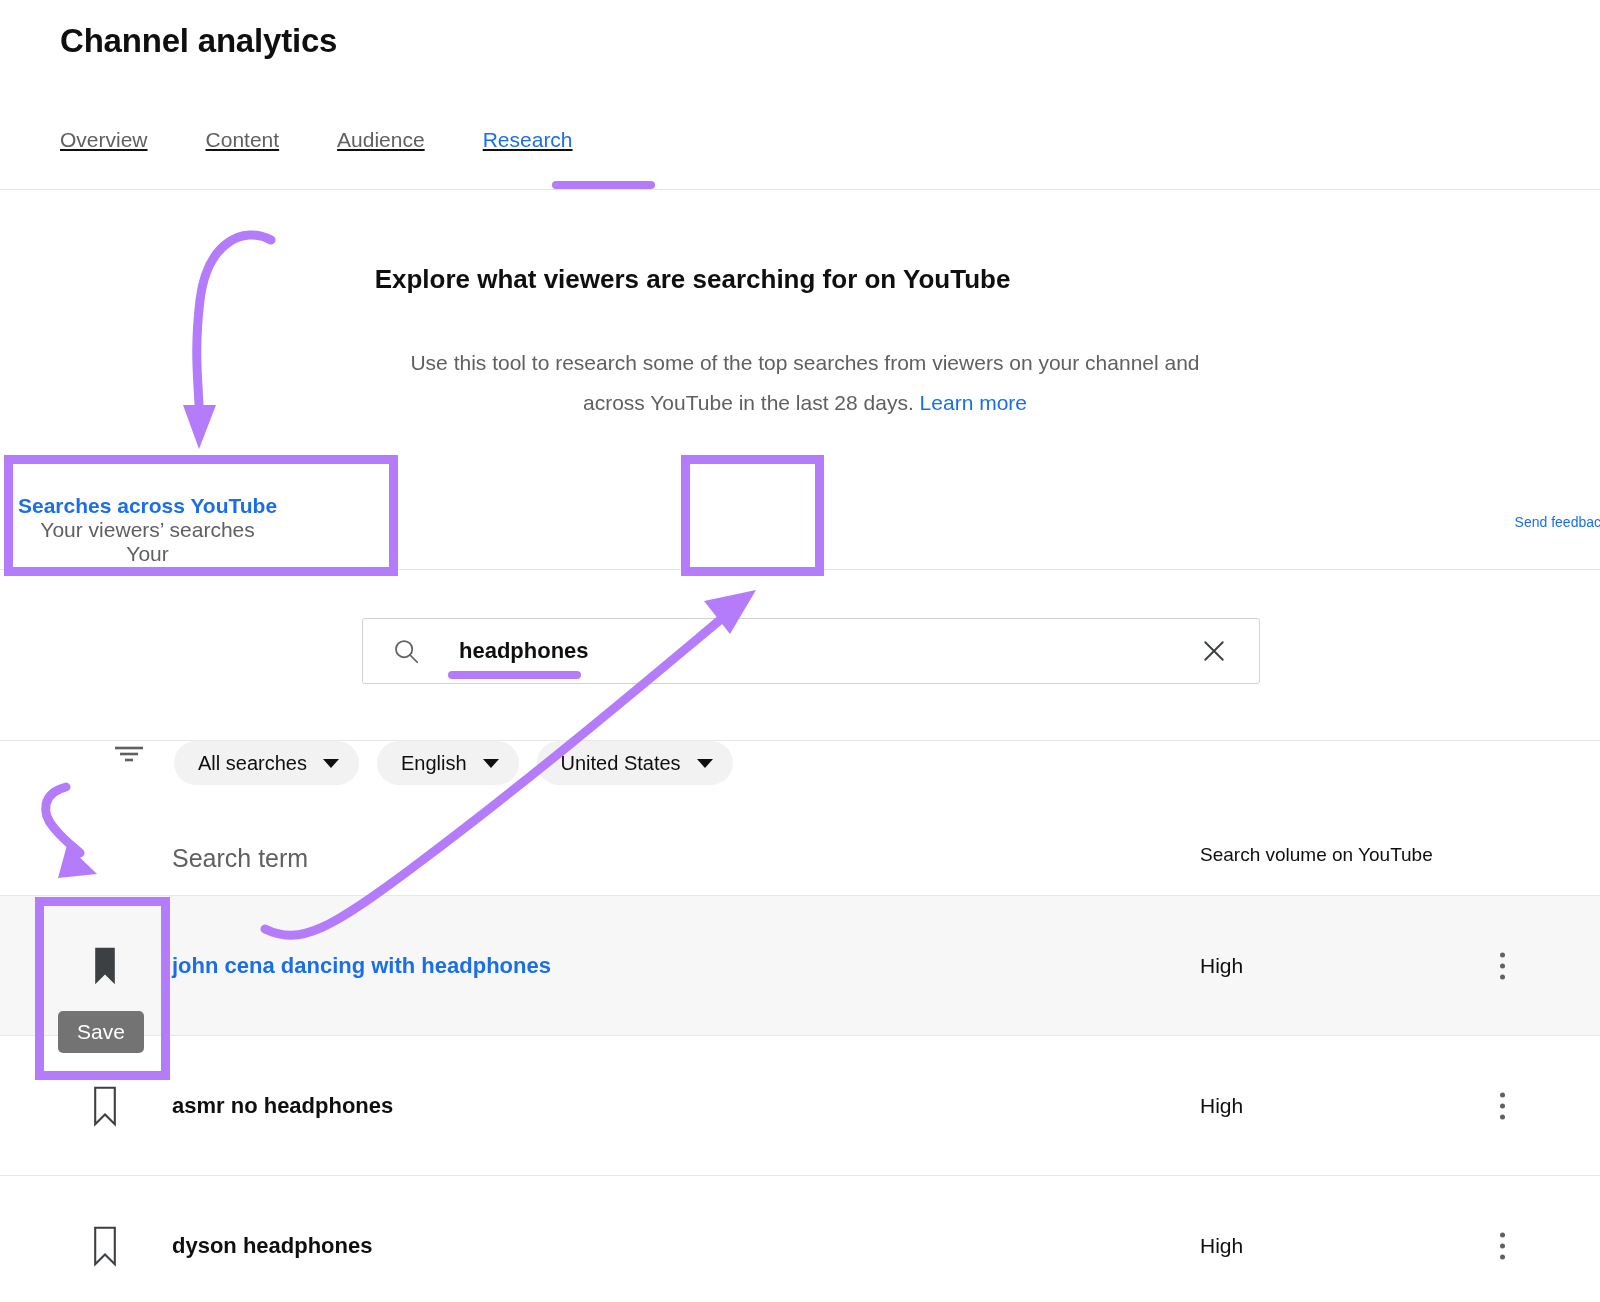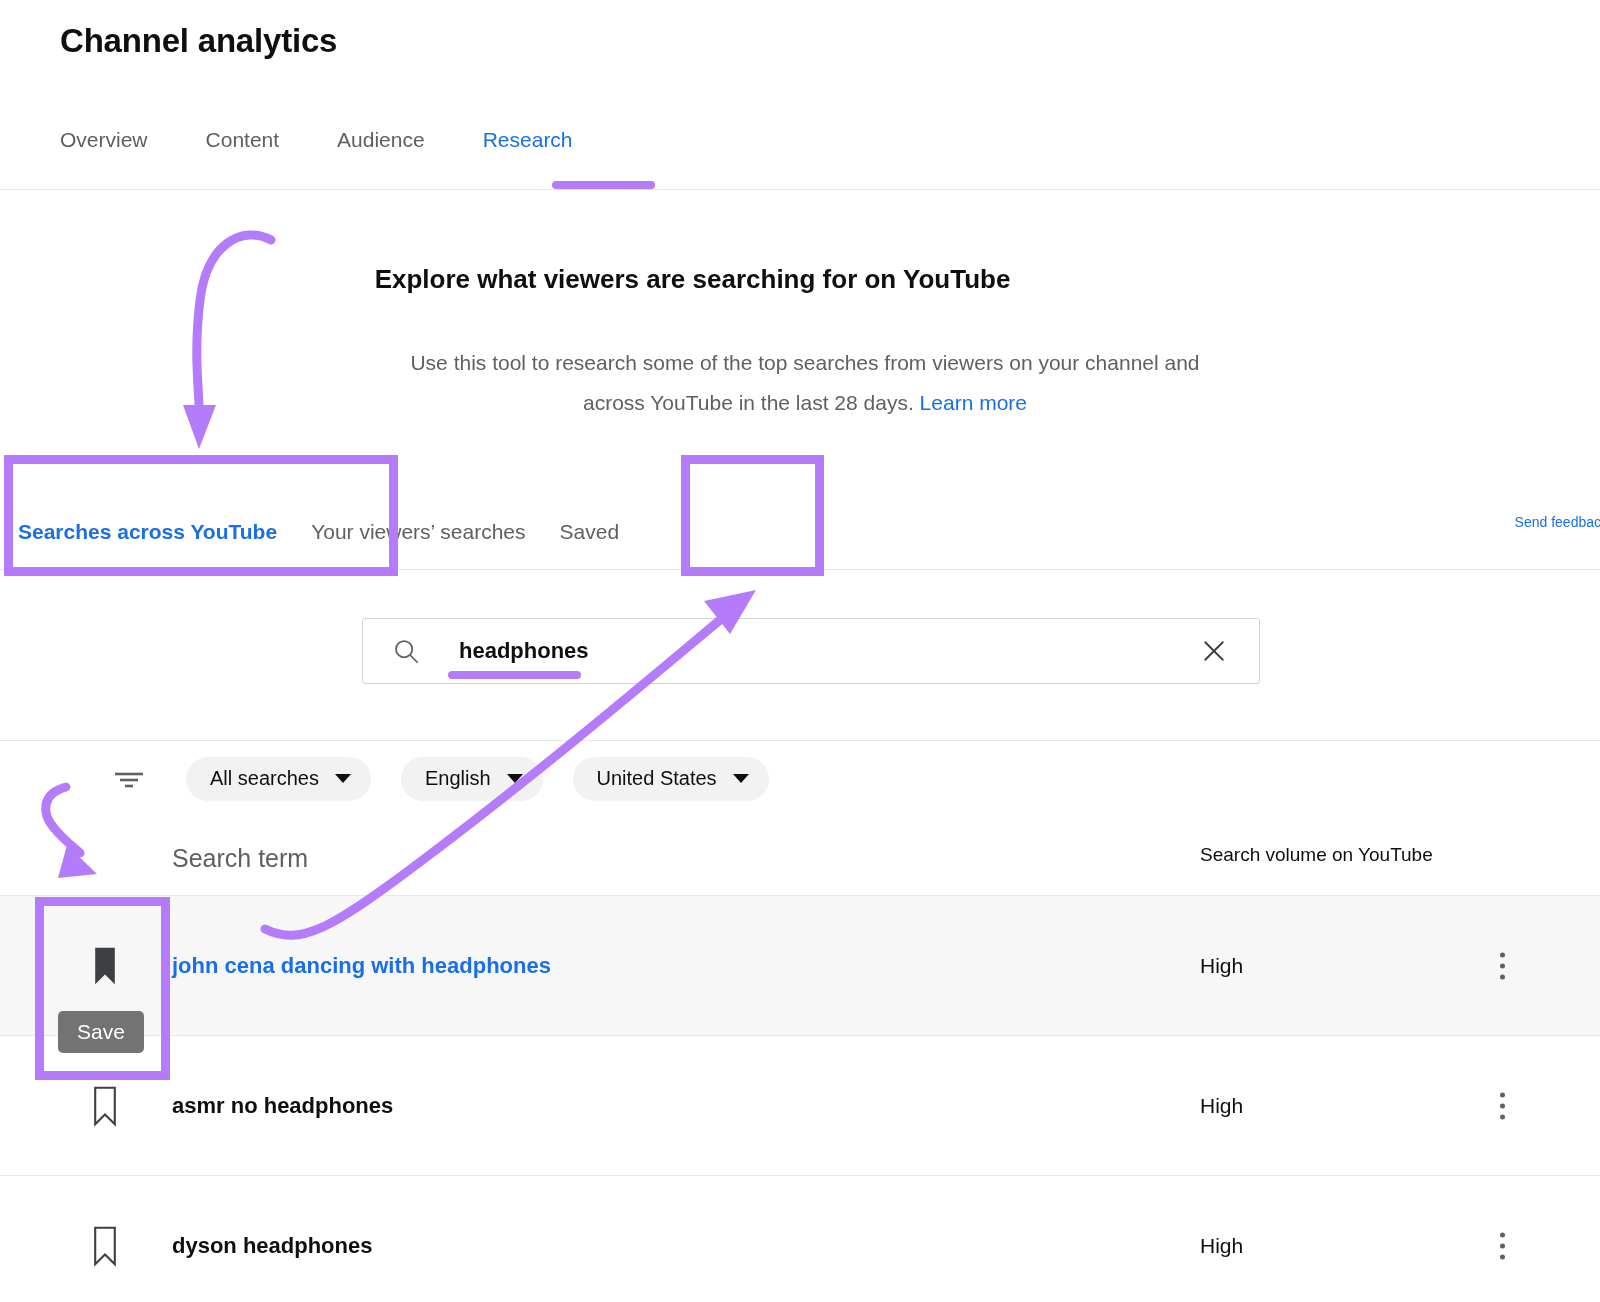--- a/index.html
+++ b/index.html
@@ -42,20 +42,21 @@
     height: 62px;
     border-bottom: 1px solid #e5e5e5;
     box-sizing: border-box;
   }
   .tabs-inner {
     position: absolute;
     left: 60px;
     top: 0;
     display: flex;
     align-items: center;
+    text-decoration: underline;
   }
   .tab {
     font-size: 21px;
     color: #606060;
     font-weight: 400;
     padding: 0 0 22px 0;
     margin-right: 58px;
     cursor: pointer;
     white-space: nowrap;
     position: relative;
@@ -102,20 +103,21 @@
     border-bottom: 1px solid #e5e5e5;
     box-sizing: border-box;
   }
   .subtabs-inner {
     position: absolute;
     left: 18px;
     top: 0;
     display: flex;
     align-items: center;
     height: 75px;
+    flex-direction: column;
   }
   .subtab {
     font-size: 21px;
     color: #606060;
     margin-right: 34px;
     cursor: pointer;
     white-space: nowrap;
   }
   .subtab.active {
     color: #1a6fe8;
@@ -167,22 +169,21 @@
   
   .filterbar {
     position: absolute;
     left: 0;
     top: 740px;
     width: 1600px;
     height: 76px;
     border-top: 1px solid #e8e8e8;
     box-sizing: border-box;
     display: flex;
-    align-items: center;
-    gap: 12px;
+    align-items: flex-start;
   }
   .filter-icon {
     margin-left: 112px;
     margin-right: 28px;
     line-height: 0;
     cursor: pointer;
   }
   .chip {
     height: 44px;
     background: #f2f2f2;
@@ -337,21 +338,21 @@
   <div class="hero-sub">
     <span>Use this tool to research some of the top searches from viewers on your</span>
     <span>channel and across YouTube in the last 28 days.</span>
     <a href="#">Learn more</a>
   </div>
 
   <div class="subtabbar">
     <div class="subtabs-inner">
       <div class="subtab active">Searches across YouTube</div>
       <div class="subtab">Your viewers’ searches</div>
-      <div class="subtab">Saved</div>
+      <div class="subtab">Your</div>
     </div>
   </div>
   <div class="send-feedback">Send feedback</div>
 
   <div class="searchbox">
     <span class="search-icon">
       <svg width="30" height="30" viewBox="0 0 24 24" fill="none" stroke="#606060" stroke-width="1.4">
         <circle cx="10.5" cy="10.5" r="6.5"></circle>
         <line x1="15.4" y1="15.4" x2="21" y2="21" stroke-linecap="round"></line>
       </svg>

